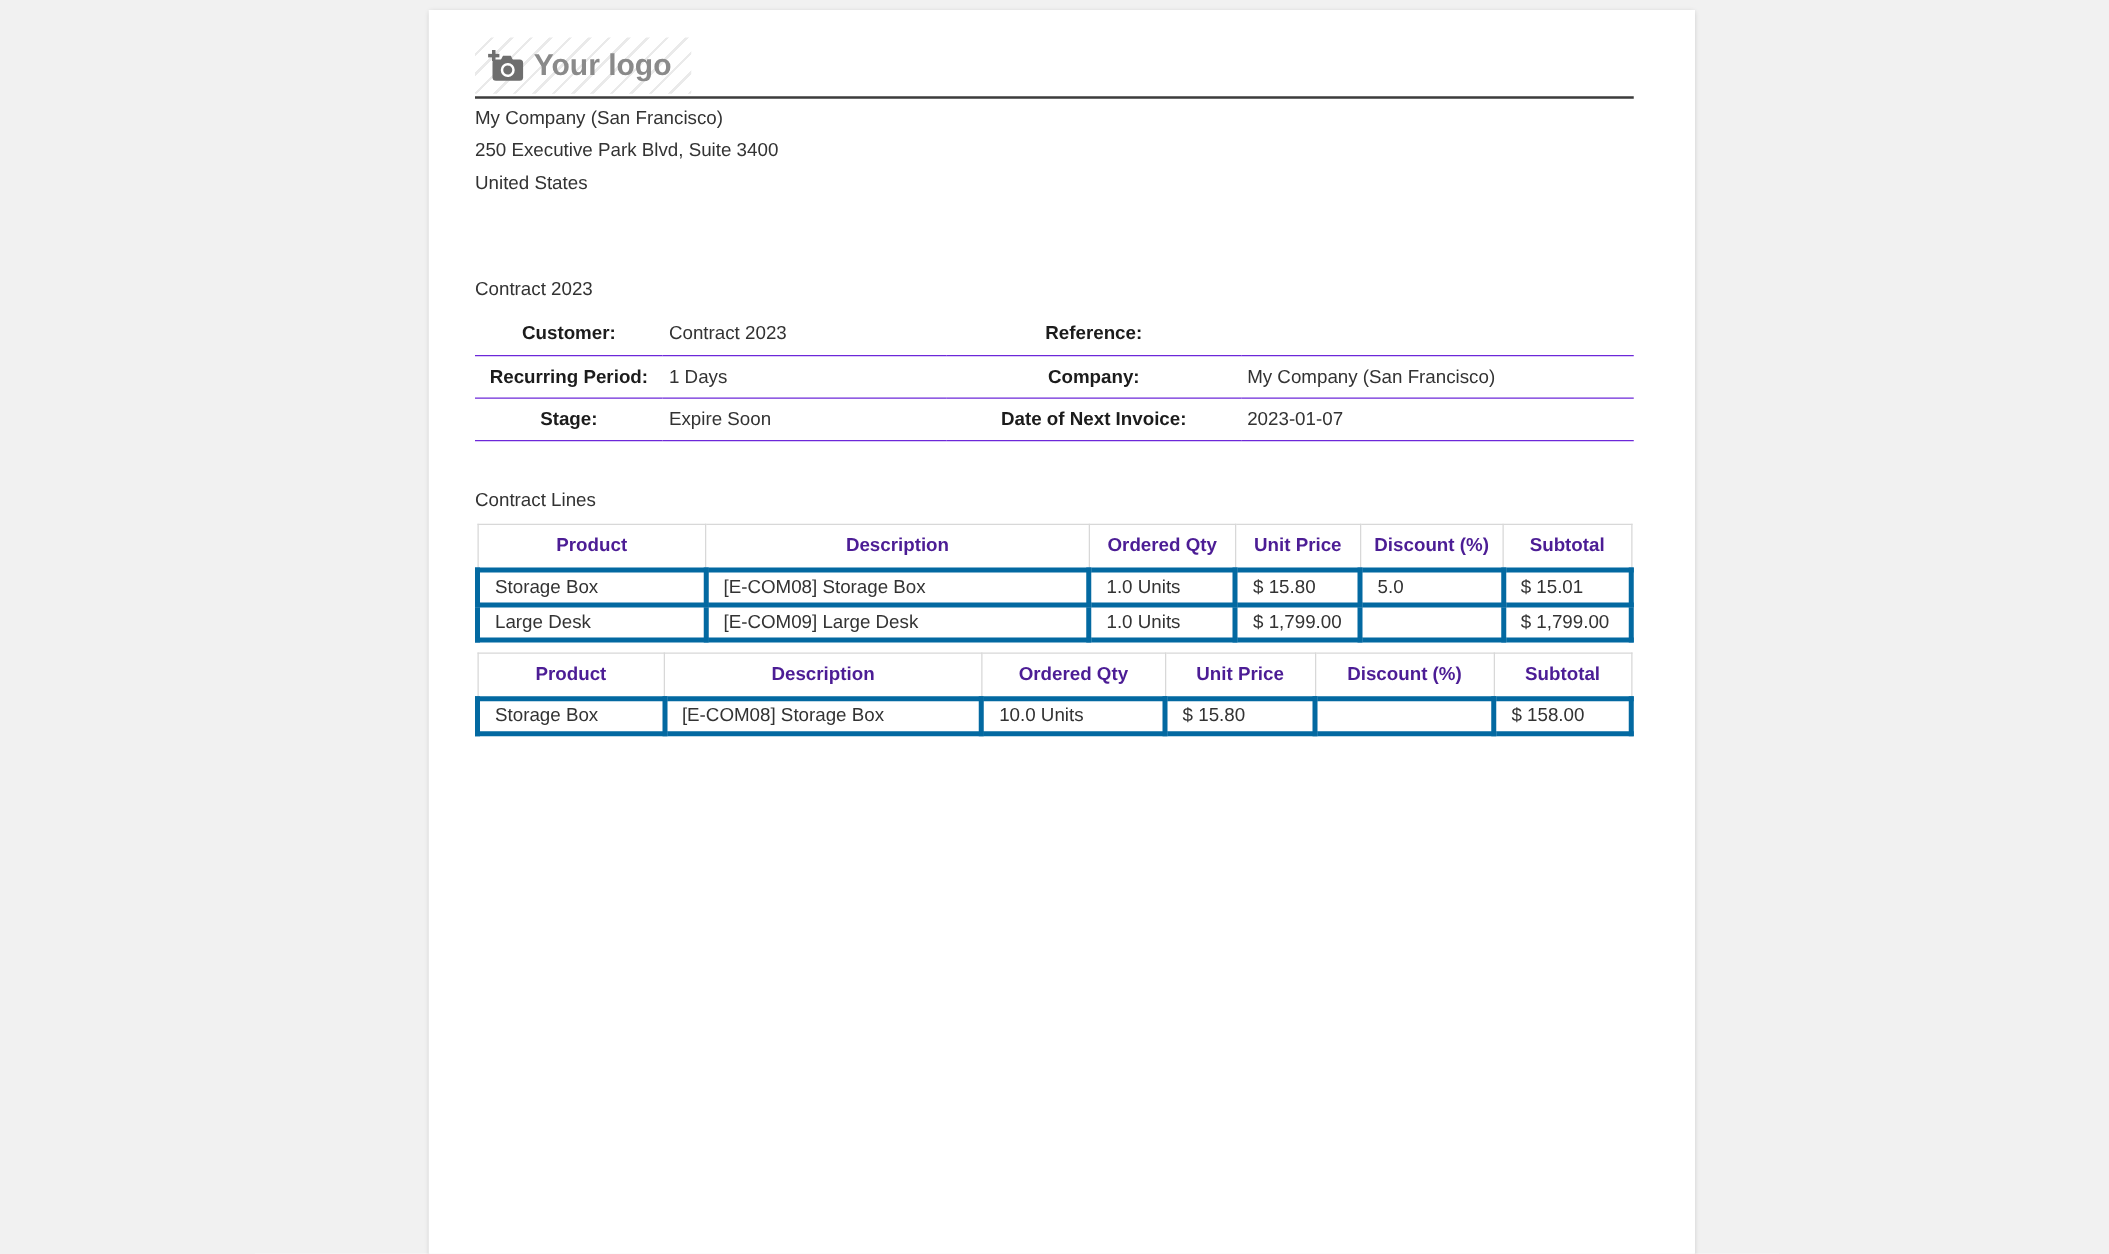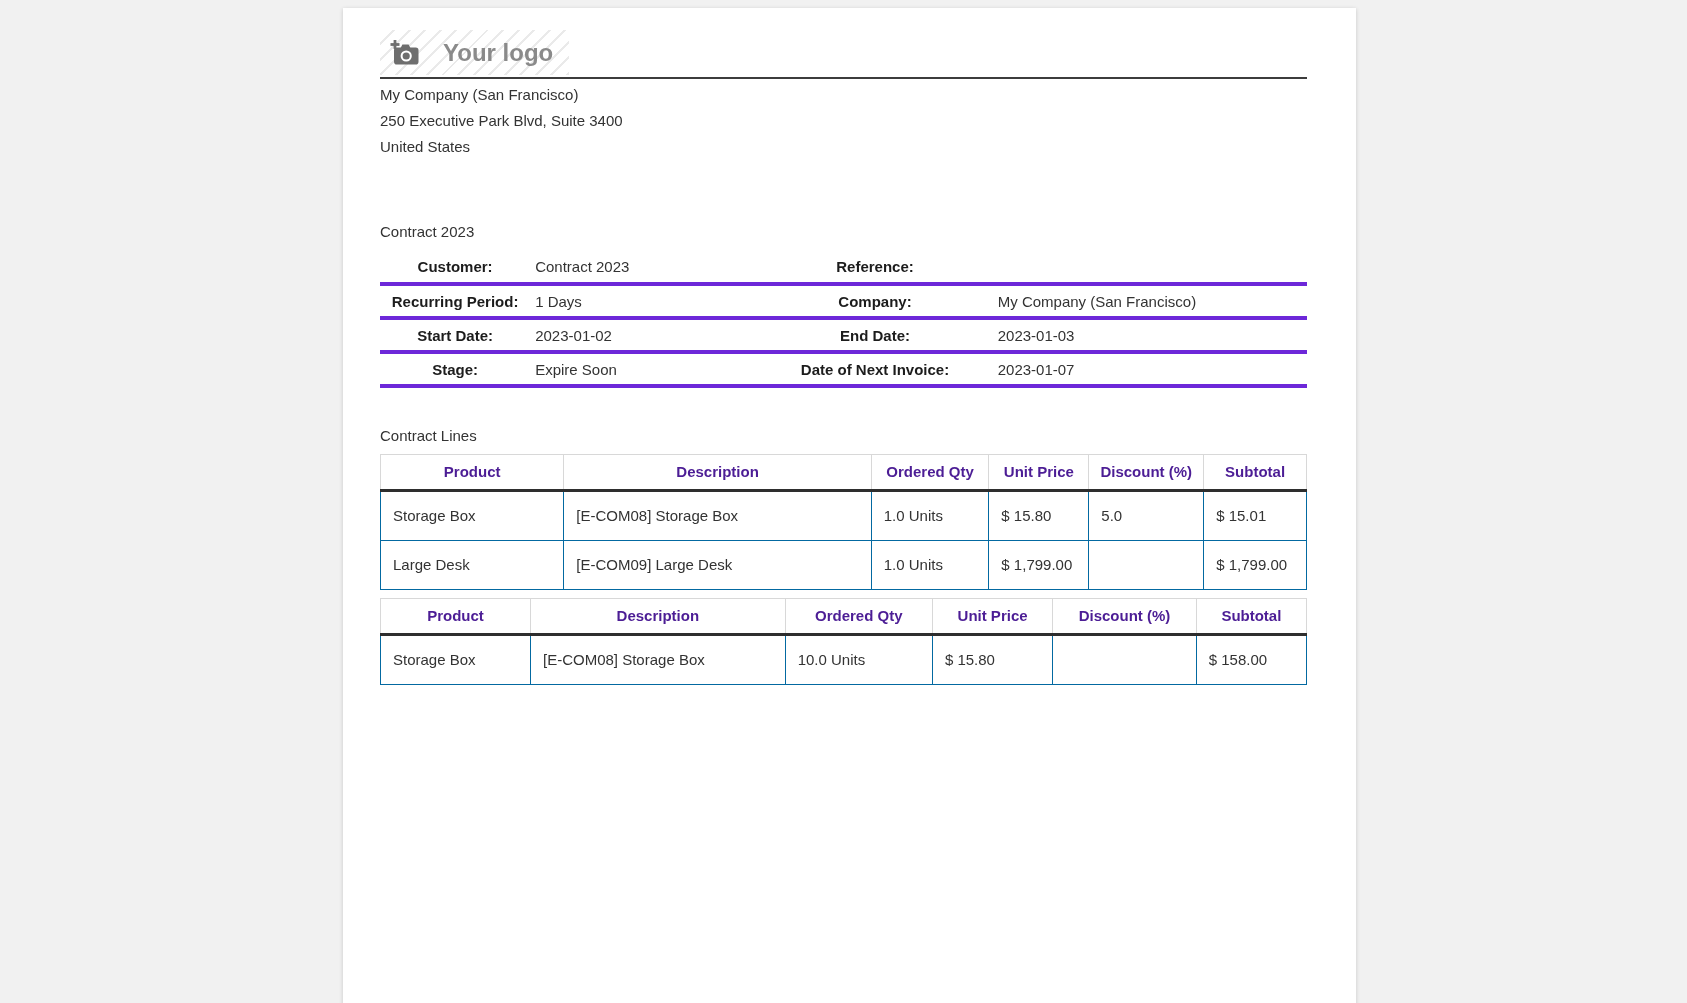--- a/index.html
+++ b/index.html
@@ -11,50 +11,50 @@
   }
   .page{
     position:absolute;left:343px;top:8px;width:1013px;height:1200px;
     background:#ffffff;box-shadow:0 1px 4px rgba(0,0,0,.18);
   }
   .content{padding:22px 49px 0 37px}
 
   
   .report-header{border-bottom:2px solid #3c3c3c;padding-bottom:2px}
   .logo-box{
-    display:flex;width:fit-content;align-items:center;gap:24px;height:45px;
+    display:flex;width:fit-content;align-items:center;gap:8px;height:45px;
     padding:0 16px 0 10px;
     background:repeating-linear-gradient(135deg,rgba(255,255,255,0) 0 9px,#eaeaea 9px 11px);
   }
   .logo-text{font-size:24px;font-weight:700;color:#8a8a8a;white-space:nowrap}
   .camera-icon{display:block;flex:none}
 
   .address{margin-top:3px;line-height:26px}
 
   .doc-title{margin-top:62px;line-height:20px}
 
   table{width:100%;border-collapse:collapse;table-layout:fixed;font-size:15px}
 
   
   .details{margin-top:8px}
-  .details th,.details td{height:34px;border-bottom:4px solid #6d28d9;line-height:19px;white-space:nowrap;overflow:hidden}
+  .details th,.details td{height:34px;border-bottom:1px solid #6d28d9;line-height:19px;white-space:nowrap;overflow:hidden}
   .details th{font-weight:700;text-align:center;color:#1c1c1c}
   .details td{padding-left:5px;text-align:left}
 
   .section-title{margin-top:38px;line-height:20px}
 
   
   .lines{margin-top:8px}
   .lines th{
     border:1px solid #d8d8d8;border-bottom:3px solid #2e2e2e;
     padding:7px 4px;text-align:center;font-weight:700;color:#4c1d95;
     line-height:20px;white-space:nowrap;overflow:hidden;
   }
   .lines td{
-    border:1px solid #0369a1;padding:14px 12px;text-align:left;
+    border:4px solid #0369a1;padding:2px 12px;text-align:left;
     line-height:20px;white-space:nowrap;overflow:hidden;
   }
 </style>
 </head>
 <body>
 
 <div class="page">
   <div class="content">
 
     <div class="report-header">
@@ -90,26 +90,20 @@
           <th>Customer:</th>
           <td>Contract 2023</td>
           <th>Reference:</th>
           <td></td>
         </tr>
         <tr>
           <th>Recurring Period:</th>
           <td>1 Days</td>
           <th>Company:</th>
           <td>My Company (San Francisco)</td>
-        </tr>
-        <tr>
-          <th>Start Date:</th>
-          <td>2023-01-02</td>
-          <th>End Date:</th>
-          <td>2023-01-03</td>
         </tr>
         <tr>
           <th>Stage:</th>
           <td>Expire Soon</td>
           <th>Date of Next Invoice:</th>
           <td>2023-01-07</td>
         </tr>
       </tbody>
     </table>
 

